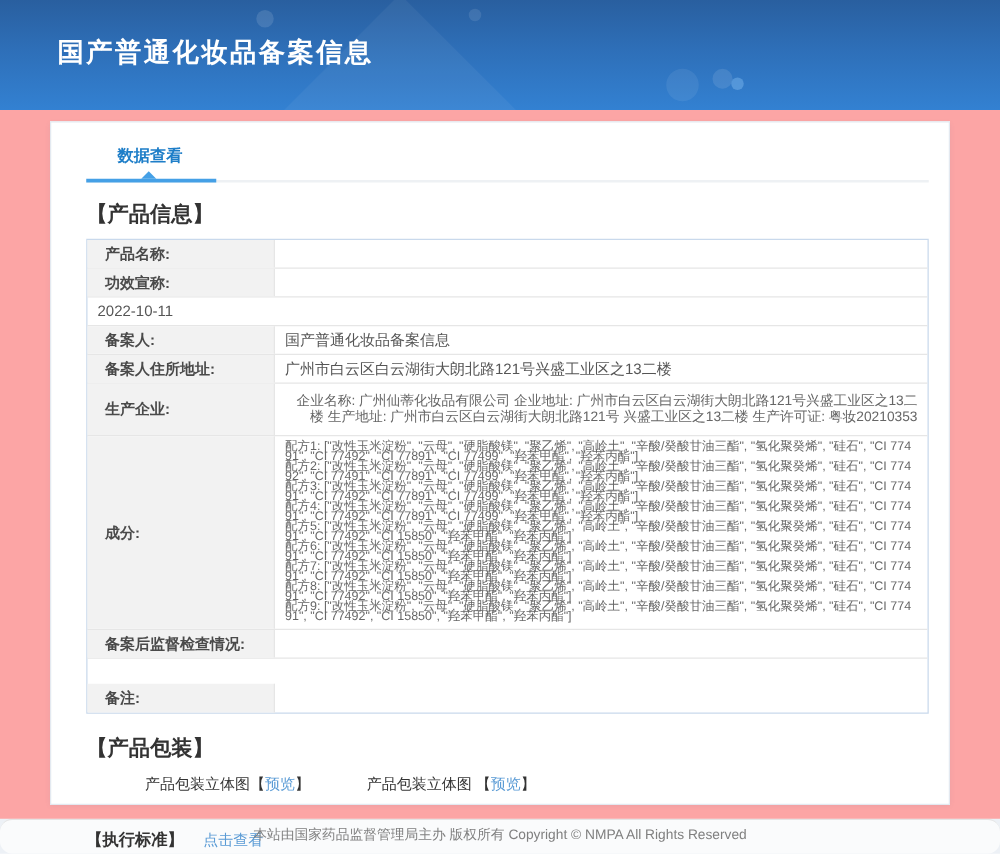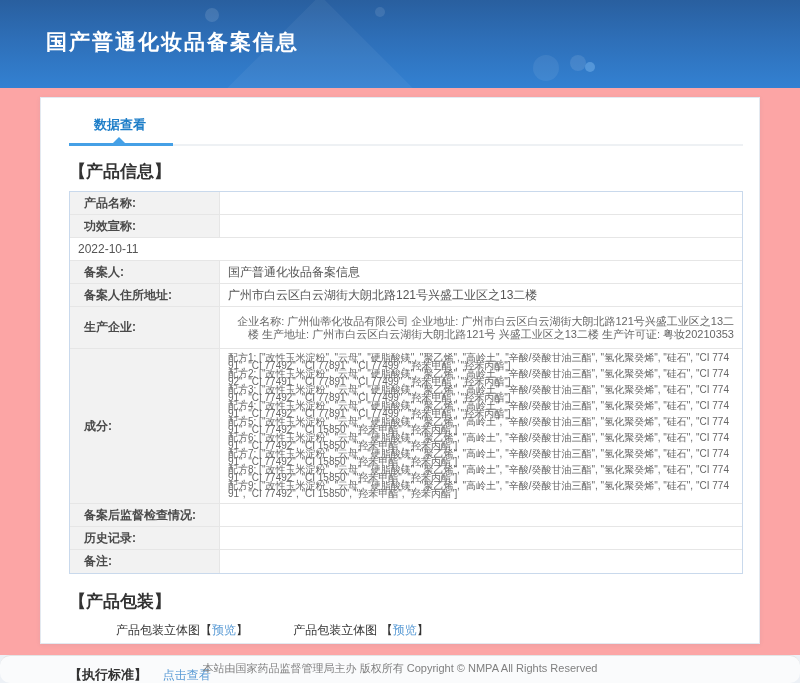--- a/index.html
+++ b/index.html
@@ -45,21 +45,21 @@
   .tab-arrow {
     position:absolute; left:44px; bottom:1px; width:0; height:0;
     border-left:6px solid transparent; border-right:6px solid transparent;
     border-bottom:6px solid #45a0e6;
   }
   
   .section-title { margin-top:14px; font-size:17px; font-weight:bold; color:#333333; }
   
   .info-table { margin-top:8px; border:1px solid #c9d9ec; }
   .trow { display:flex; border-bottom:1px solid #e6e6e6; min-height:23px; }
-  .trow:last-child { border-bottom:none; }
+  .trow:last-child { border-bottom:none;margin-top:20px; }
   .tlbl {
     width:150px; flex:0 0 150px; background:#f2f2f2; border-right:1px solid #e6e6e6;
     display:flex; align-items:center; padding:2px 16px 2px 14px;
     font-size:12px; font-weight:bold; color:#4a4a4a;
   }
   .tval {
     flex:1; display:flex; align-items:center; padding:2px 8px;
     font-size:12px; color:#555555; line-height:14px;
   }
   .trow.manufacturer { min-height:42px; }
@@ -142,24 +142,20 @@
 配方6: ["改性玉米淀粉", "云母", "硬脂酸镁", "聚乙烯", "高岭土", "辛酸/癸酸甘油三酯", "氢化聚癸烯", "硅石", "CI 77491", "CI 77492", "CI 15850", "羟苯甲酯", "羟苯丙酯"]
 配方7: ["改性玉米淀粉", "云母", "硬脂酸镁", "聚乙烯", "高岭土", "辛酸/癸酸甘油三酯", "氢化聚癸烯", "硅石", "CI 77491", "CI 77492", "CI 15850", "羟苯甲酯", "羟苯丙酯"]
 配方8: ["改性玉米淀粉", "云母", "硬脂酸镁", "聚乙烯", "高岭土", "辛酸/癸酸甘油三酯", "氢化聚癸烯", "硅石", "CI 77491", "CI 77492", "CI 15850", "羟苯甲酯", "羟苯丙酯"]
 配方9: ["改性玉米淀粉", "云母", "硬脂酸镁", "聚乙烯", "高岭土", "辛酸/癸酸甘油三酯", "氢化聚癸烯", "硅石", "CI 77491", "CI 77492", "CI 15850", "羟苯甲酯", "羟苯丙酯"]</div>
       </div>
       <div class="trow">
         <div class="tlbl">备案后监督检查情况:</div>
         <div class="tval"></div>
       </div>
       <div class="trow">
-        <div class="tlbl">历史记录:</div>
-        <div class="tval"></div>
-      </div>
-      <div class="trow">
         <div class="tlbl">备注:</div>
         <div class="tval"></div>
       </div>
     </div>
 
     <div class="section-title pkg-title">【产品包装】</div>
 
     <div class="pkg-row">
       <span class="pkg-item">
         <span>产品包装立体图</span><span class="bracket">【</span><a class="link">预览</a><span class="bracket">】</span>

